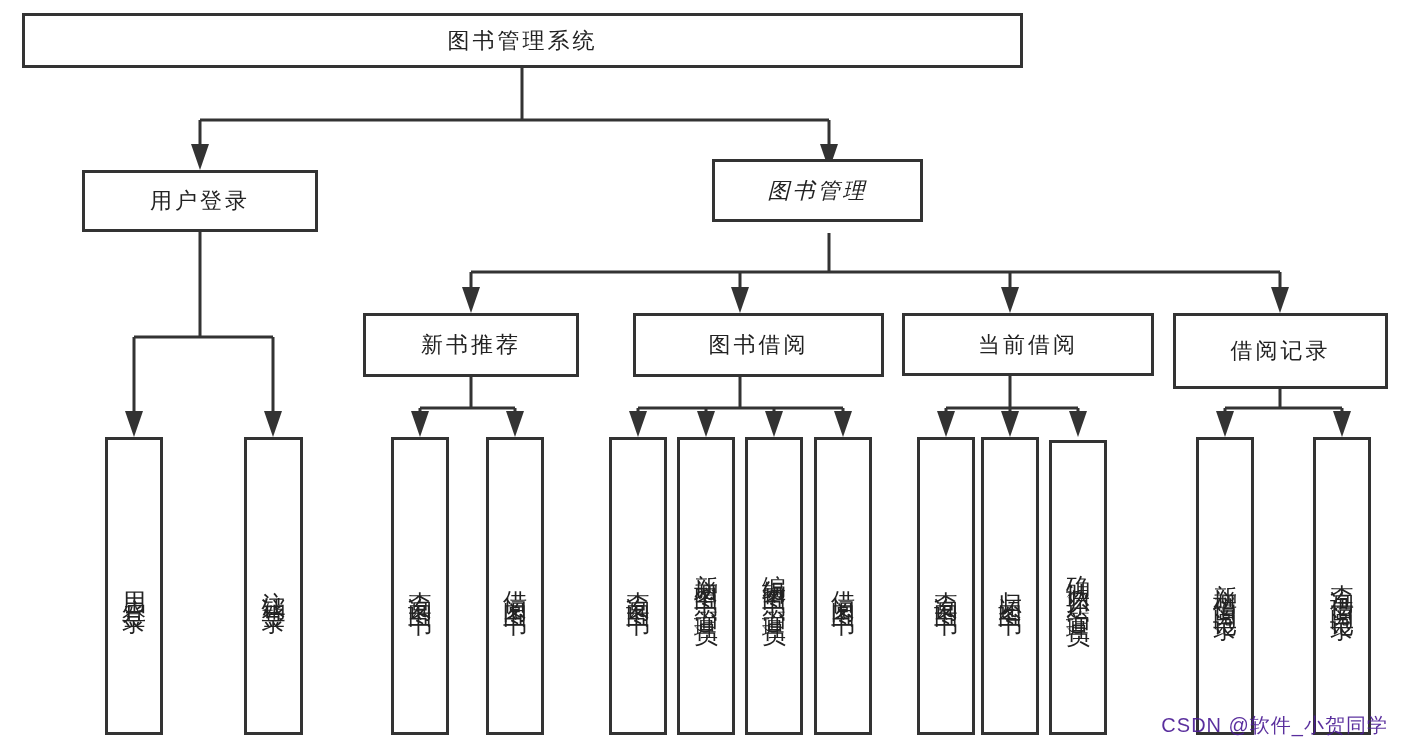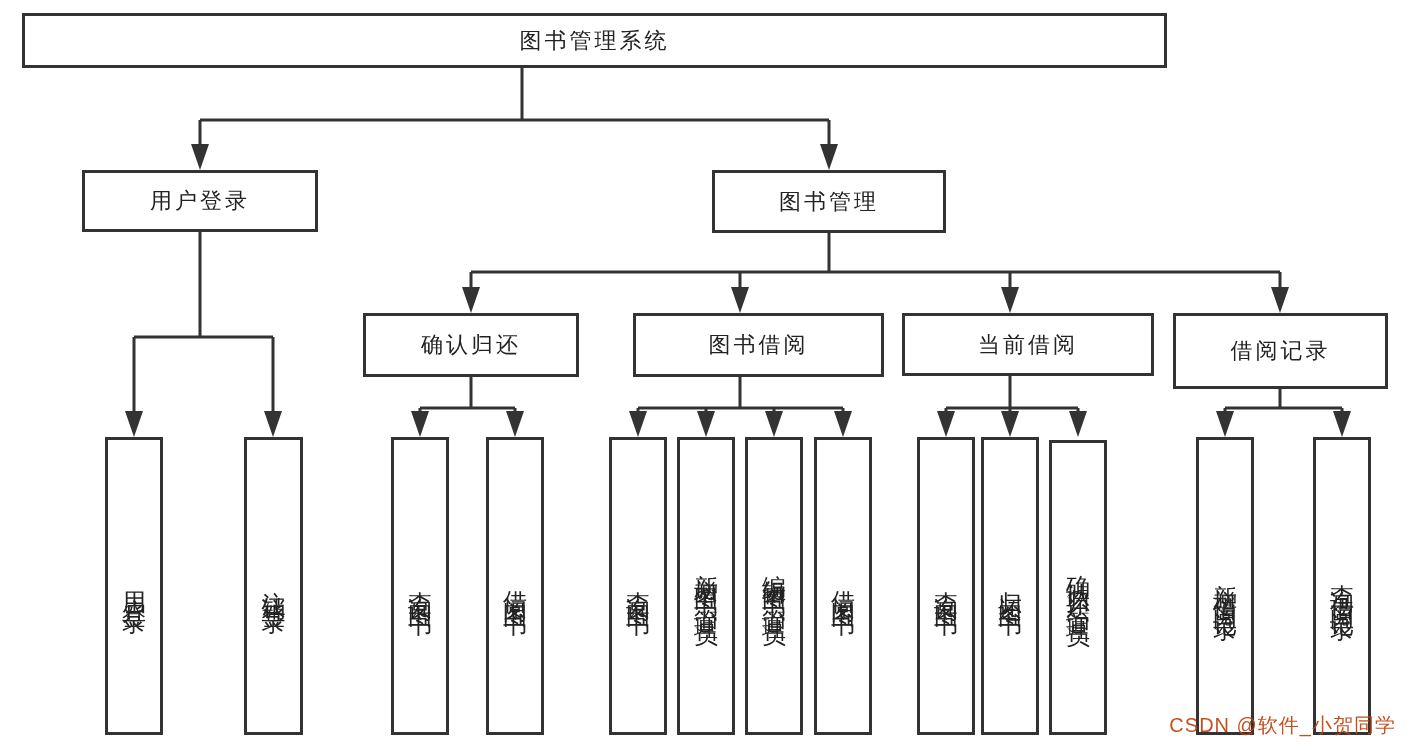--- a/index.html
+++ b/index.html
@@ -34,24 +34,24 @@
   .leaf .vlabel {
     writing-mode: vertical-rl;
     text-orientation: mixed;
     font-size: 24px;
     line-height: 1.0;
     letter-spacing: 7px;
     white-space: nowrap;
   }
   .watermark {
     position: absolute;
-    right: 9px;
+    right: 17px;
     bottom: 8px;
     font-size: 20px;
-    color: #c2410c;
+    color: #4c1d95;
     opacity: 0.92;
     letter-spacing: 1px;
     white-space: nowrap;
     z-index: 5;
   }
 </style>
 </head>
 <body>
 
 <div class="canvas">
@@ -82,33 +82,33 @@
       <polygon points="765,411 783,411 774,437"></polygon>
       <polygon points="834,411 852,411 843,437"></polygon>
       <polygon points="937,411 955,411 946,437"></polygon>
       <polygon points="1001,411 1019,411 1010,437"></polygon>
       <polygon points="1069,411 1087,411 1078,437"></polygon>
       <polygon points="1216,411 1234,411 1225,437"></polygon>
       <polygon points="1333,411 1351,411 1342,437"></polygon>
     </g>
   </svg>
 
-  <div class="node" style="left:22px; top:13px; width:1145px; height:55px;">
+  <div class="node" style="left:22px; top:13px; width:1001px; height:55px;">
     <span class="hlabel">图书管理系统</span>
   </div>
 
   <div class="node" style="left:82px; top:170px; width:236px; height:62px;">
     <span class="hlabel">用户登录</span>
   </div>
-  <div class="node" style="left:712px; top:170px; width:234px; height:63px;">
+  <div class="node" style="left:712px; top:159px; width:211px; height:63px;font-style:italic;">
     <span class="hlabel">图书管理</span>
   </div>
 
   <div class="node" style="left:363px; top:313px; width:216px; height:64px;">
-    <span class="hlabel">确认归还</span>
+    <span class="hlabel">新书推荐</span>
   </div>
   <div class="node" style="left:633px; top:313px; width:251px; height:64px;">
     <span class="hlabel">图书借阅</span>
   </div>
   <div class="node" style="left:902px; top:313px; width:252px; height:63px;">
     <span class="hlabel">当前借阅</span>
   </div>
   <div class="node" style="left:1173px; top:313px; width:215px; height:76px;">
     <span class="hlabel">借阅记录</span>
   </div>

